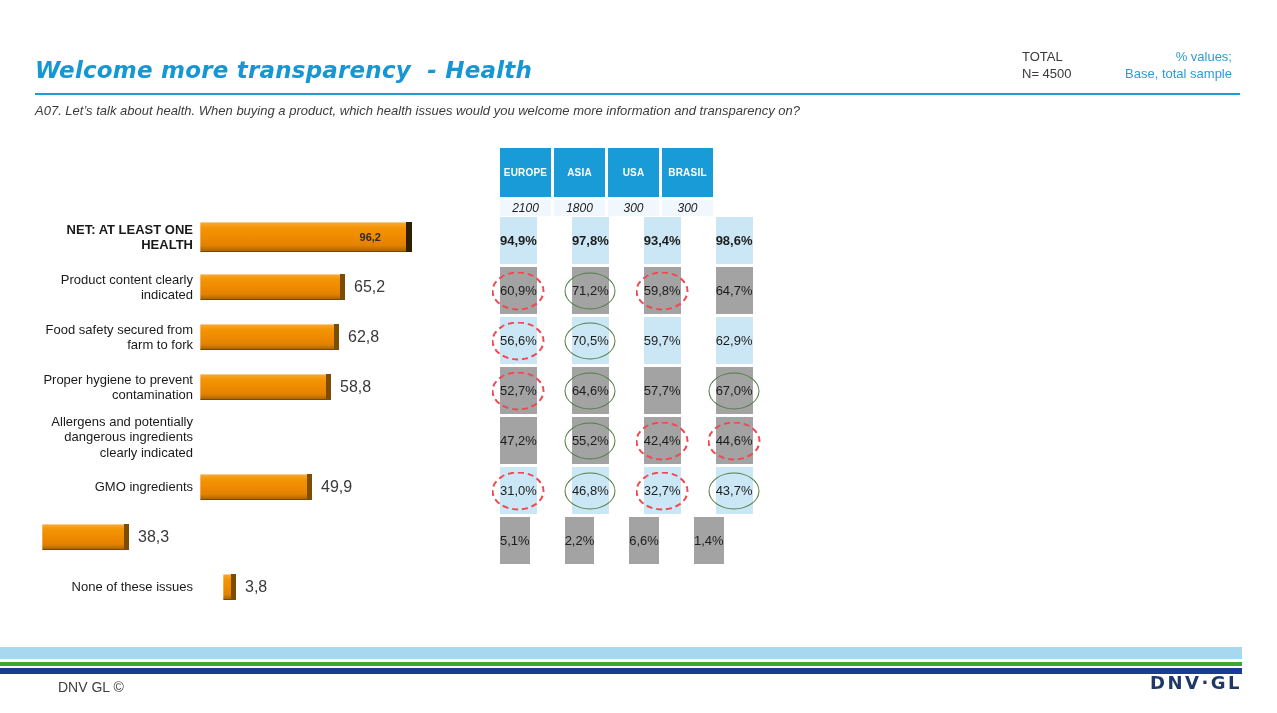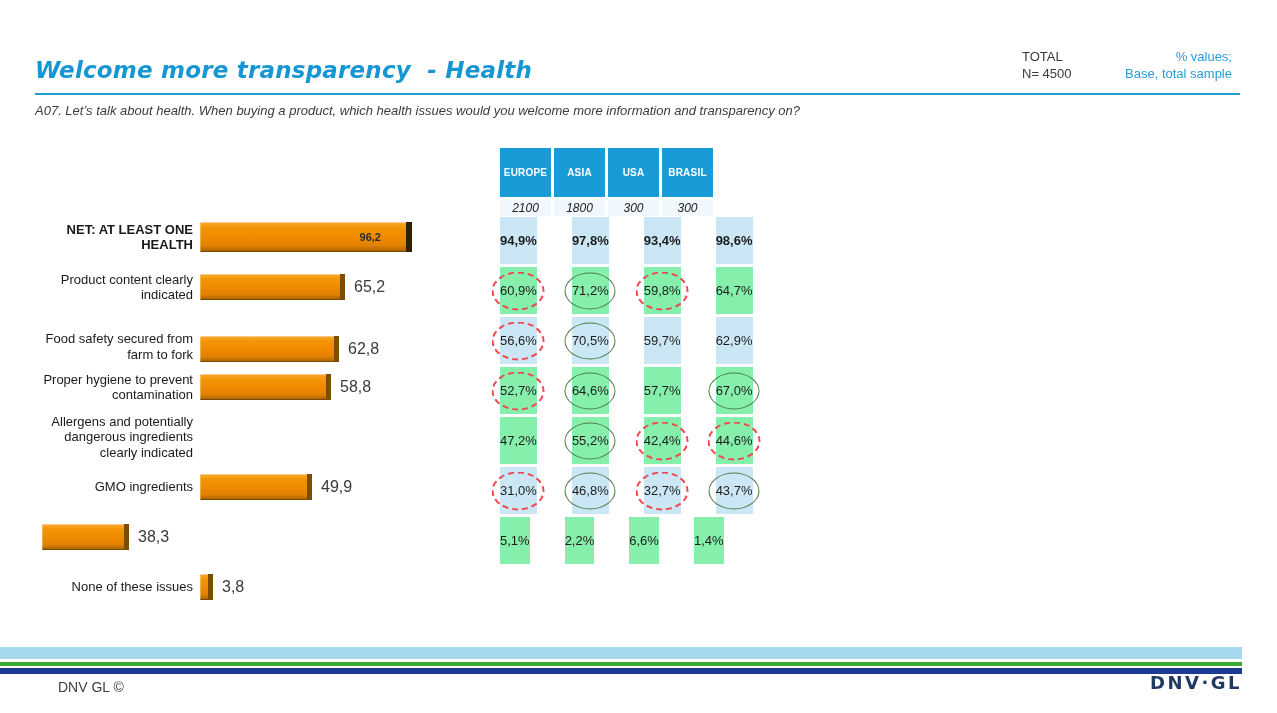--- a/index.html
+++ b/index.html
@@ -62,21 +62,21 @@
     font-size:12px;font-style:italic;text-align:right;
   }
   .drows{margin-top:1px;}
   .drow{margin-bottom:3px;gap:35px;}
   .dcell{
     width:51px;height:47px;position:relative;
     display:flex;align-items:center;justify-content:center;
     font-size:13px;color:#1d1d1d;
   }
   .drow.dark .dcell{background:#cbe7f5;}
-  .drow.light .dcell{background:#86efac;}
+  .drow.light .dcell{background:#a3a3a3;}
   .drow.bold .dcell{font-weight:bold;}
   .mark{
     position:absolute;left:50%;top:50%;width:49px;height:35px;
     transform:translate(-50%,-50%);border-radius:50%;pointer-events:none;
   }
   .mark.red{border:2px dashed #f1474e;}
   .mark.green{border:1.5px solid #4f7d45;}
   
   .stripe{position:absolute;left:0;}
   .stripe.lblue{top:647px;width:1242px;height:12px;background:#a6d9ef;}
@@ -115,21 +115,21 @@
       </div>
     </div>
     <div class="brow" style="top: 50px;">
       <div class="blabel">Product content clearly
 indicated</div>
       <div class="barcell">
         <div class="bar" style="width: 140px;"></div>
         <span class="bval">65,2</span>
       </div>
     </div>
-    <div class="brow" style="top: 100px; align-items: flex-end;">
+    <div class="brow" style="top: 100px;">
       <div class="blabel">Food safety secured from
 farm to fork</div>
       <div class="barcell">
         <div class="bar" style="width: 134px;"></div>
         <span class="bval">62,8</span>
       </div>
     </div>
     <div class="brow" style="top: 150px;">
       <div class="blabel">Proper hygiene to prevent
 contamination</div>
@@ -149,21 +149,21 @@
         <div class="bar" style="width: 107px;"></div>
         <span class="bval">49,9</span>
       </div>
     </div>
     <div class="brow" style="top: 300px;">
       <div class="barcell">
         <div class="bar" style="width: 82px;"></div>
         <span class="bval">38,3</span>
       </div>
     </div>
-    <div class="brow" style="top: 350px;">
+    <div class="brow" style="top: 350px; gap: 23px;">
       <div class="blabel">None of these issues</div>
       <div class="barcell">
         <div class="bar" style="width: 8px;"></div>
         <span class="bval">3,8</span>
       </div>
     </div>
   </div>
 
 <div class="ctable">
   <div class="trow" id="tbl-header">

